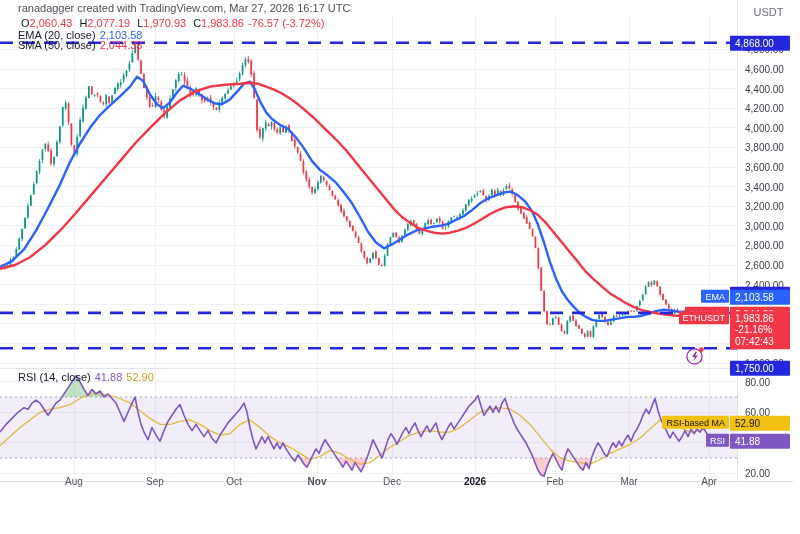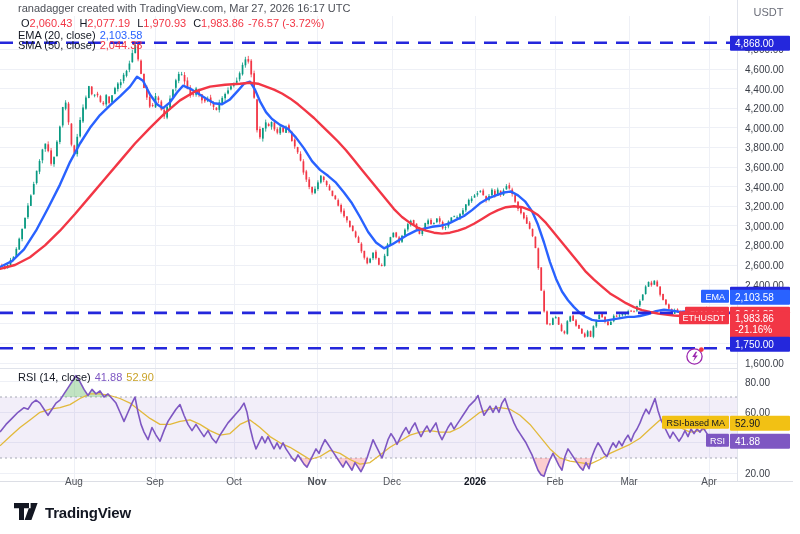--- a/index.html
+++ b/index.html
@@ -666,21 +666,21 @@
         </div>
       </div>
       <div class="badge" style="top: 330px;">
         <span class="tag" style="background: rgb(242, 54, 69); color: rgb(255, 255, 255);">ETHUSDT</span>
         <div class="vals" style="background: rgb(242, 54, 69);">
           <div style="color: rgb(255, 255, 255);">1,983.86</div>
           <div style="color: rgb(255, 255, 255);">-21.16%</div>
           <div style="color: rgb(255, 255, 255);">07:42:43</div>
         </div>
       </div>
-      <div class="badge" style="top: 344px;">
+      <div class="badge" style="top: 368px;">
         <div class="vals" style="background: rgb(36, 39, 220);">
           <div style="color: rgb(255, 255, 255);">1,750.00</div>
         </div>
       </div>
       <div class="badge" style="top: 423px;">
         <span class="tag" style="background: rgb(242, 193, 20); color: rgb(19, 23, 34);">RSI-based MA</span>
         <div class="vals" style="background: rgb(242, 193, 20);">
           <div style="color: rgb(19, 23, 34);">52.90</div>
         </div>
       </div>
@@ -704,21 +704,14 @@
       <div class="ttick" style="left: 629px;">Mar</div>
       <div class="ttick" style="left: 709px;">Apr</div>
     </div>
 
   <svg id="flash-icon" class="abs" viewBox="0 0 20 20">
     <circle cx="9.5" cy="10.5" r="7.6" fill="#ffffff" stroke="#9b27af" stroke-width="1.3"></circle>
     <path d="M10.6 5.8 L7.2 11 h2.6 l-1.6 4.4 4.6 -5.9 h-2.6 l1.9 -3.7 Z" fill="#9b27af"></path>
     <circle cx="16.4" cy="3.6" r="2.4" fill="#f23645"></circle>
   </svg>
 
-  <div id="logo" class="abs">
-    <svg width="24" height="18" viewBox="0 0 24 18">
-      <path d="M0 0 H15 V5.2 H10 V17 H5 V5.2 H0 Z" fill="#131722"></path>
-      <path d="M16.6 0 H23.6 L17.4 17 H10.6 L14.8 5.2 H16.6 Z" fill="#131722"></path>
-    </svg>
-    <span id="logo-text">TradingView</span>
-  </div>
 
 </div>
 
 </body></html>

